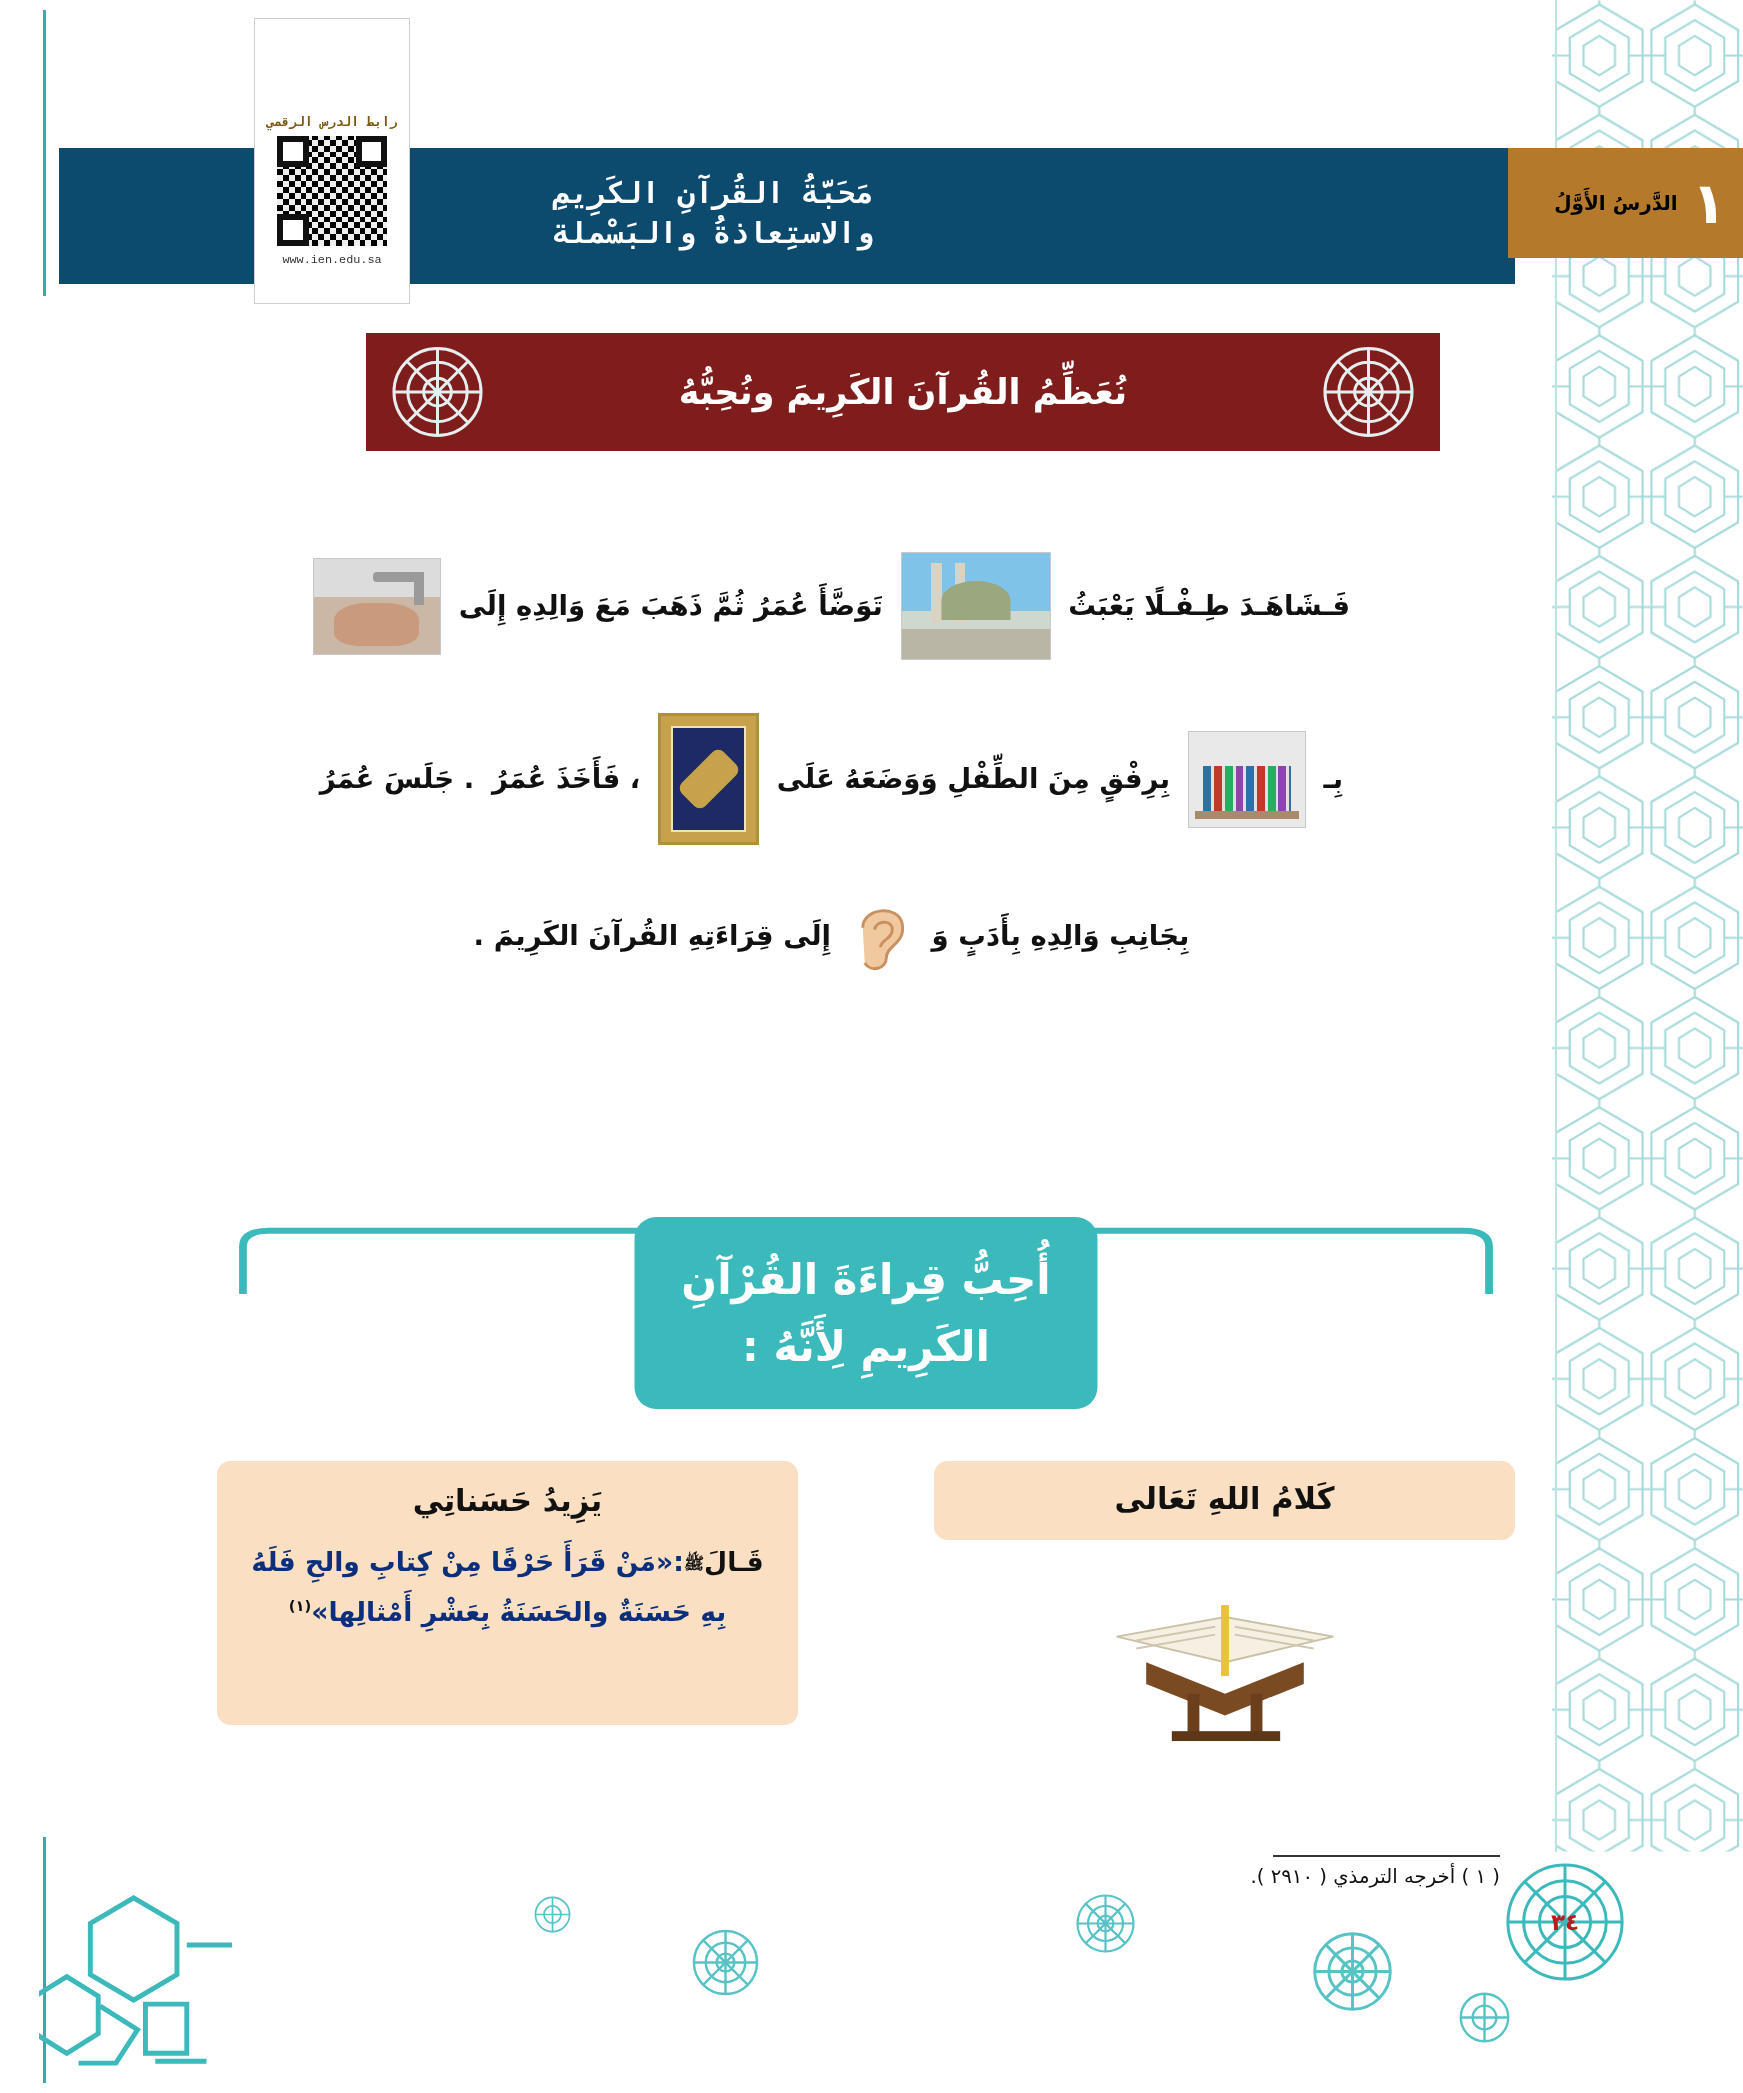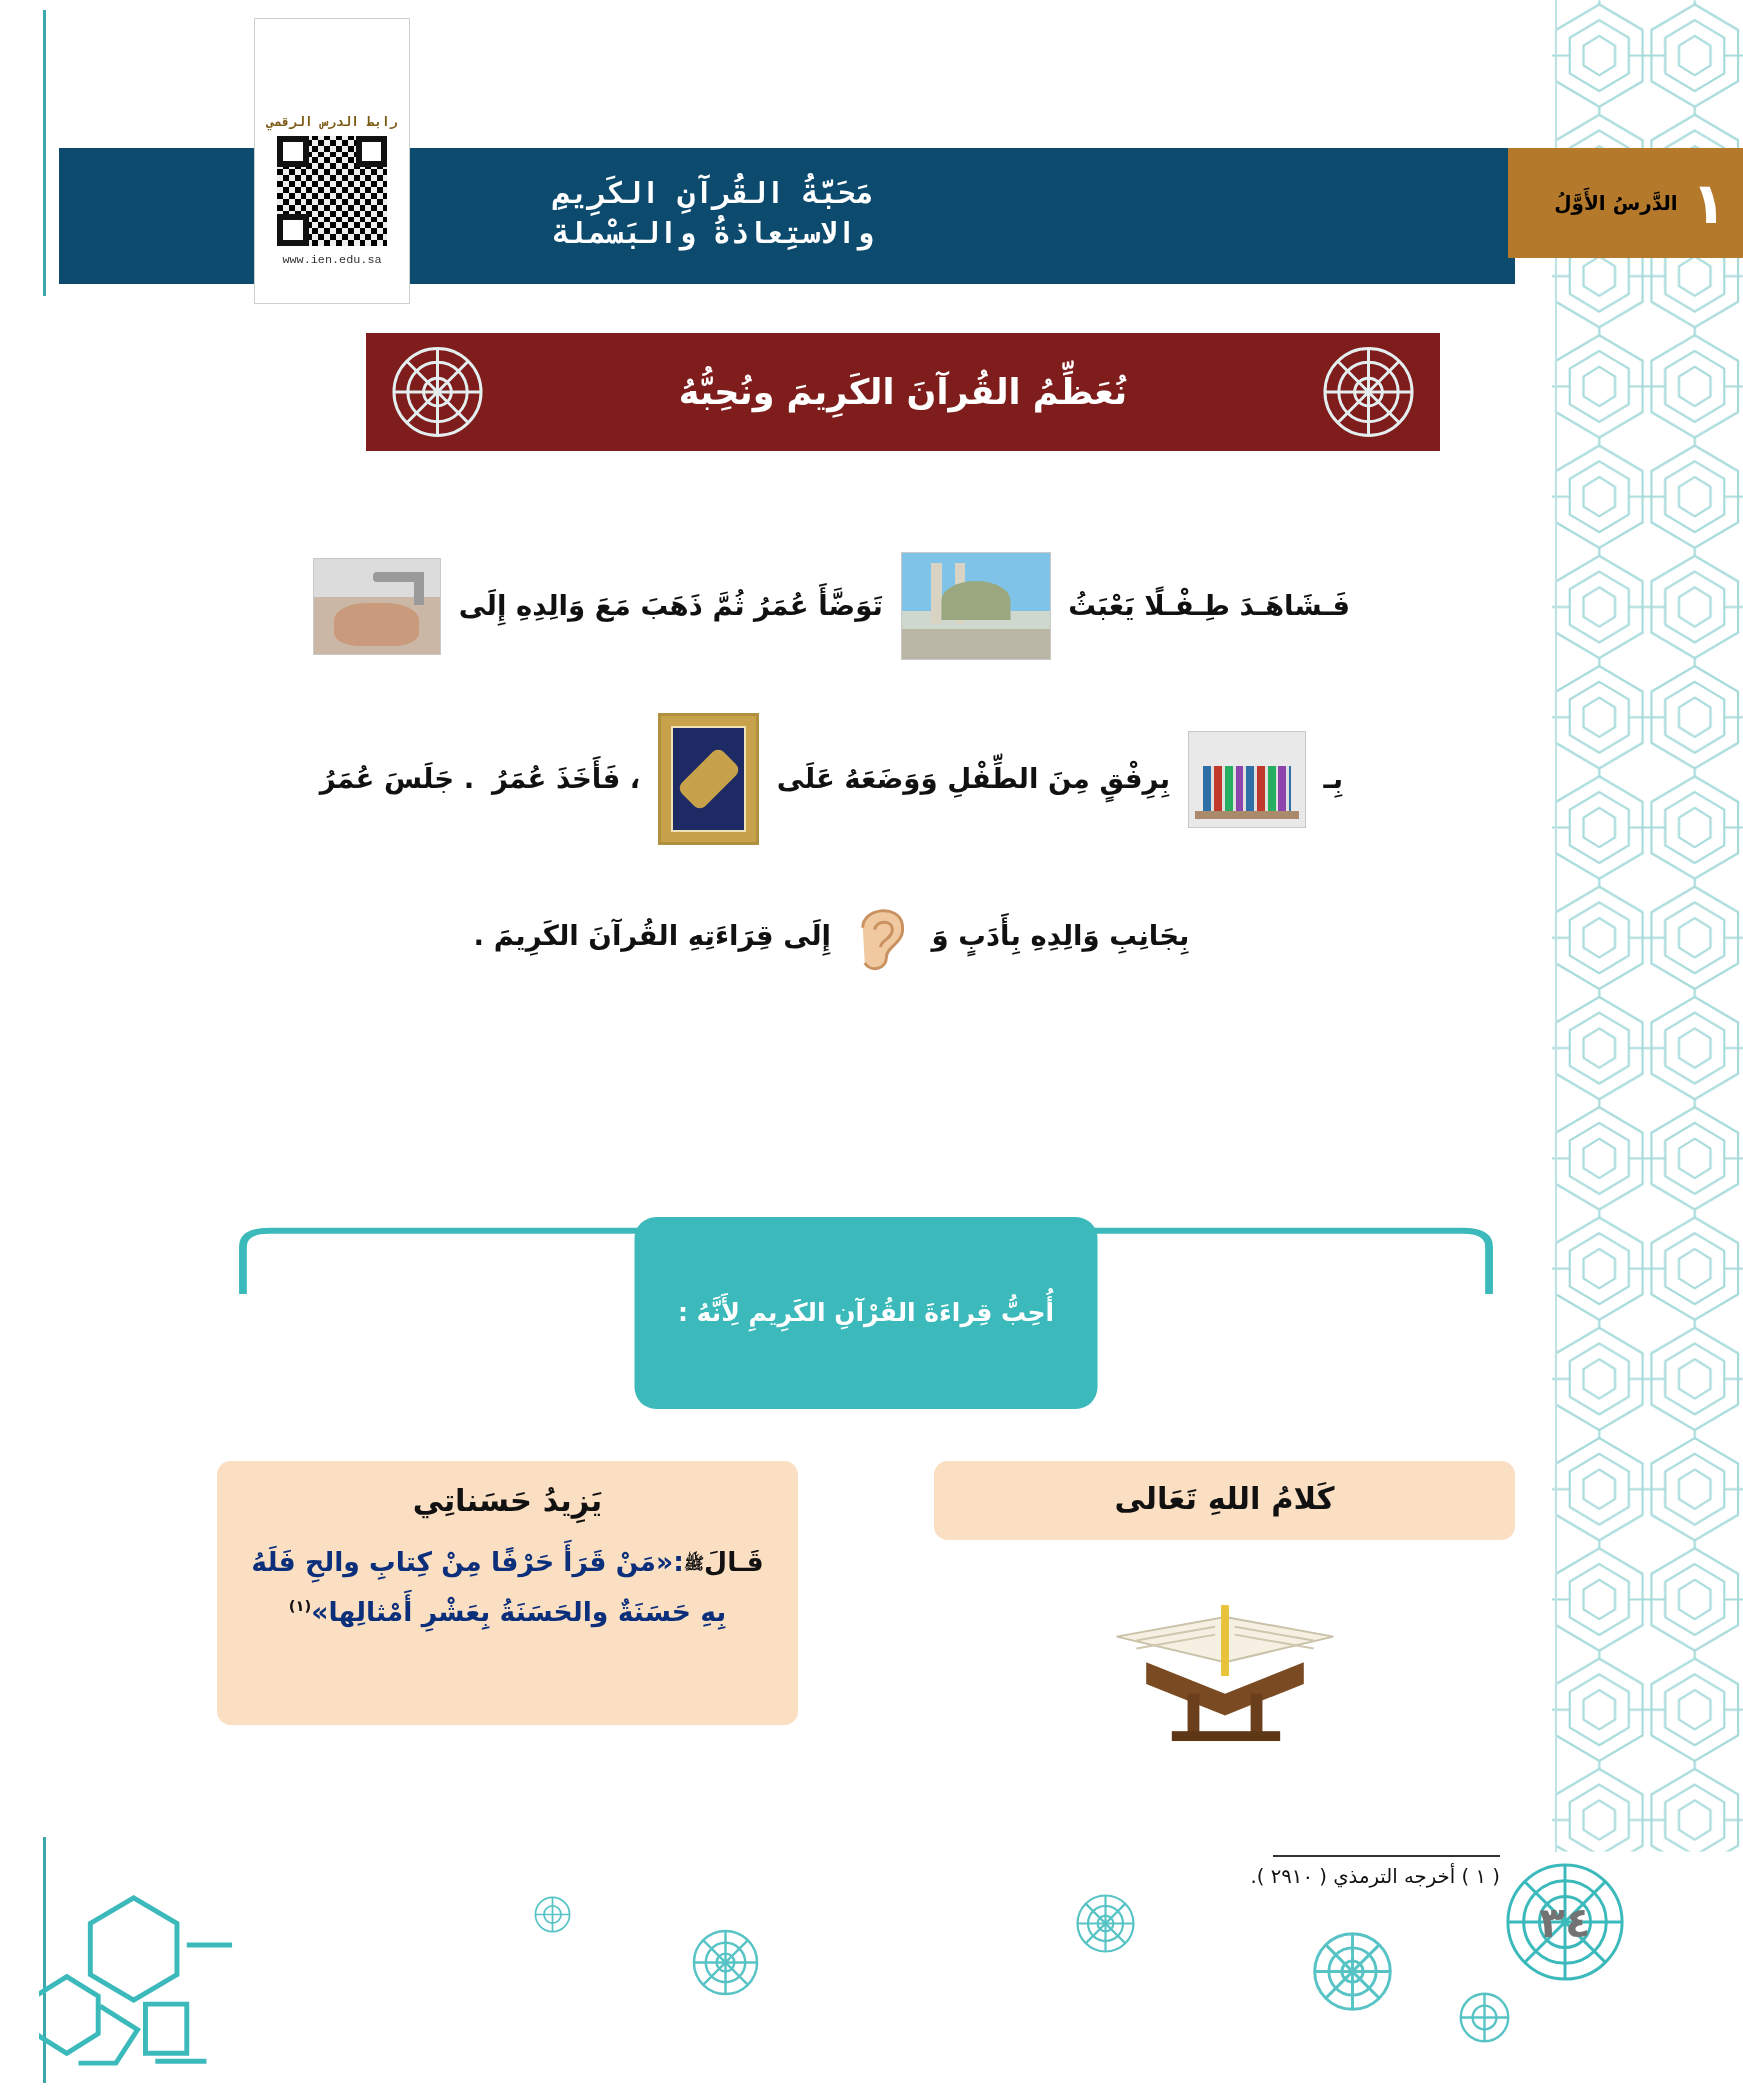--- a/index.html
+++ b/index.html
@@ -314,21 +314,21 @@
     transform: translateX(-50%);
     width: 463px;
     height: 192px;
     background: #3bb9bb;
     border-radius: 21.7px;
     color: #ffffff;
     display: flex;
     align-items: center;
     justify-content: center;
     text-align: center;
-    font-size: 25px;
+    font-size: 42px;
     font-weight: bold;
     line-height: 1.6;
     padding: 0 25.6px;
     box-sizing: border-box;
   }
   .conn-bus {
     top: 163px;
     left: 138px;
     right: 138px;
     height: 79px;
@@ -404,23 +404,23 @@
     bottom: 108px;
     right: 116px;
     width: 126px;
     height: 126px;
     display: flex;
     align-items: center;
     justify-content: center;
   }
   .page-number {
     position: relative;
-    font-size: 42px;
-    font-weight: bold;
-    color: #737373;
+    font-size: 23px;
+    font-weight: bold;
+    color: #b91c1c;
     z-index: 2;
   }
 </style>
 </head>
 <body>
 
 <div class="page">
 
   <div class="edge-rule"></div>
   <div class="edge-rule bottom"></div>

